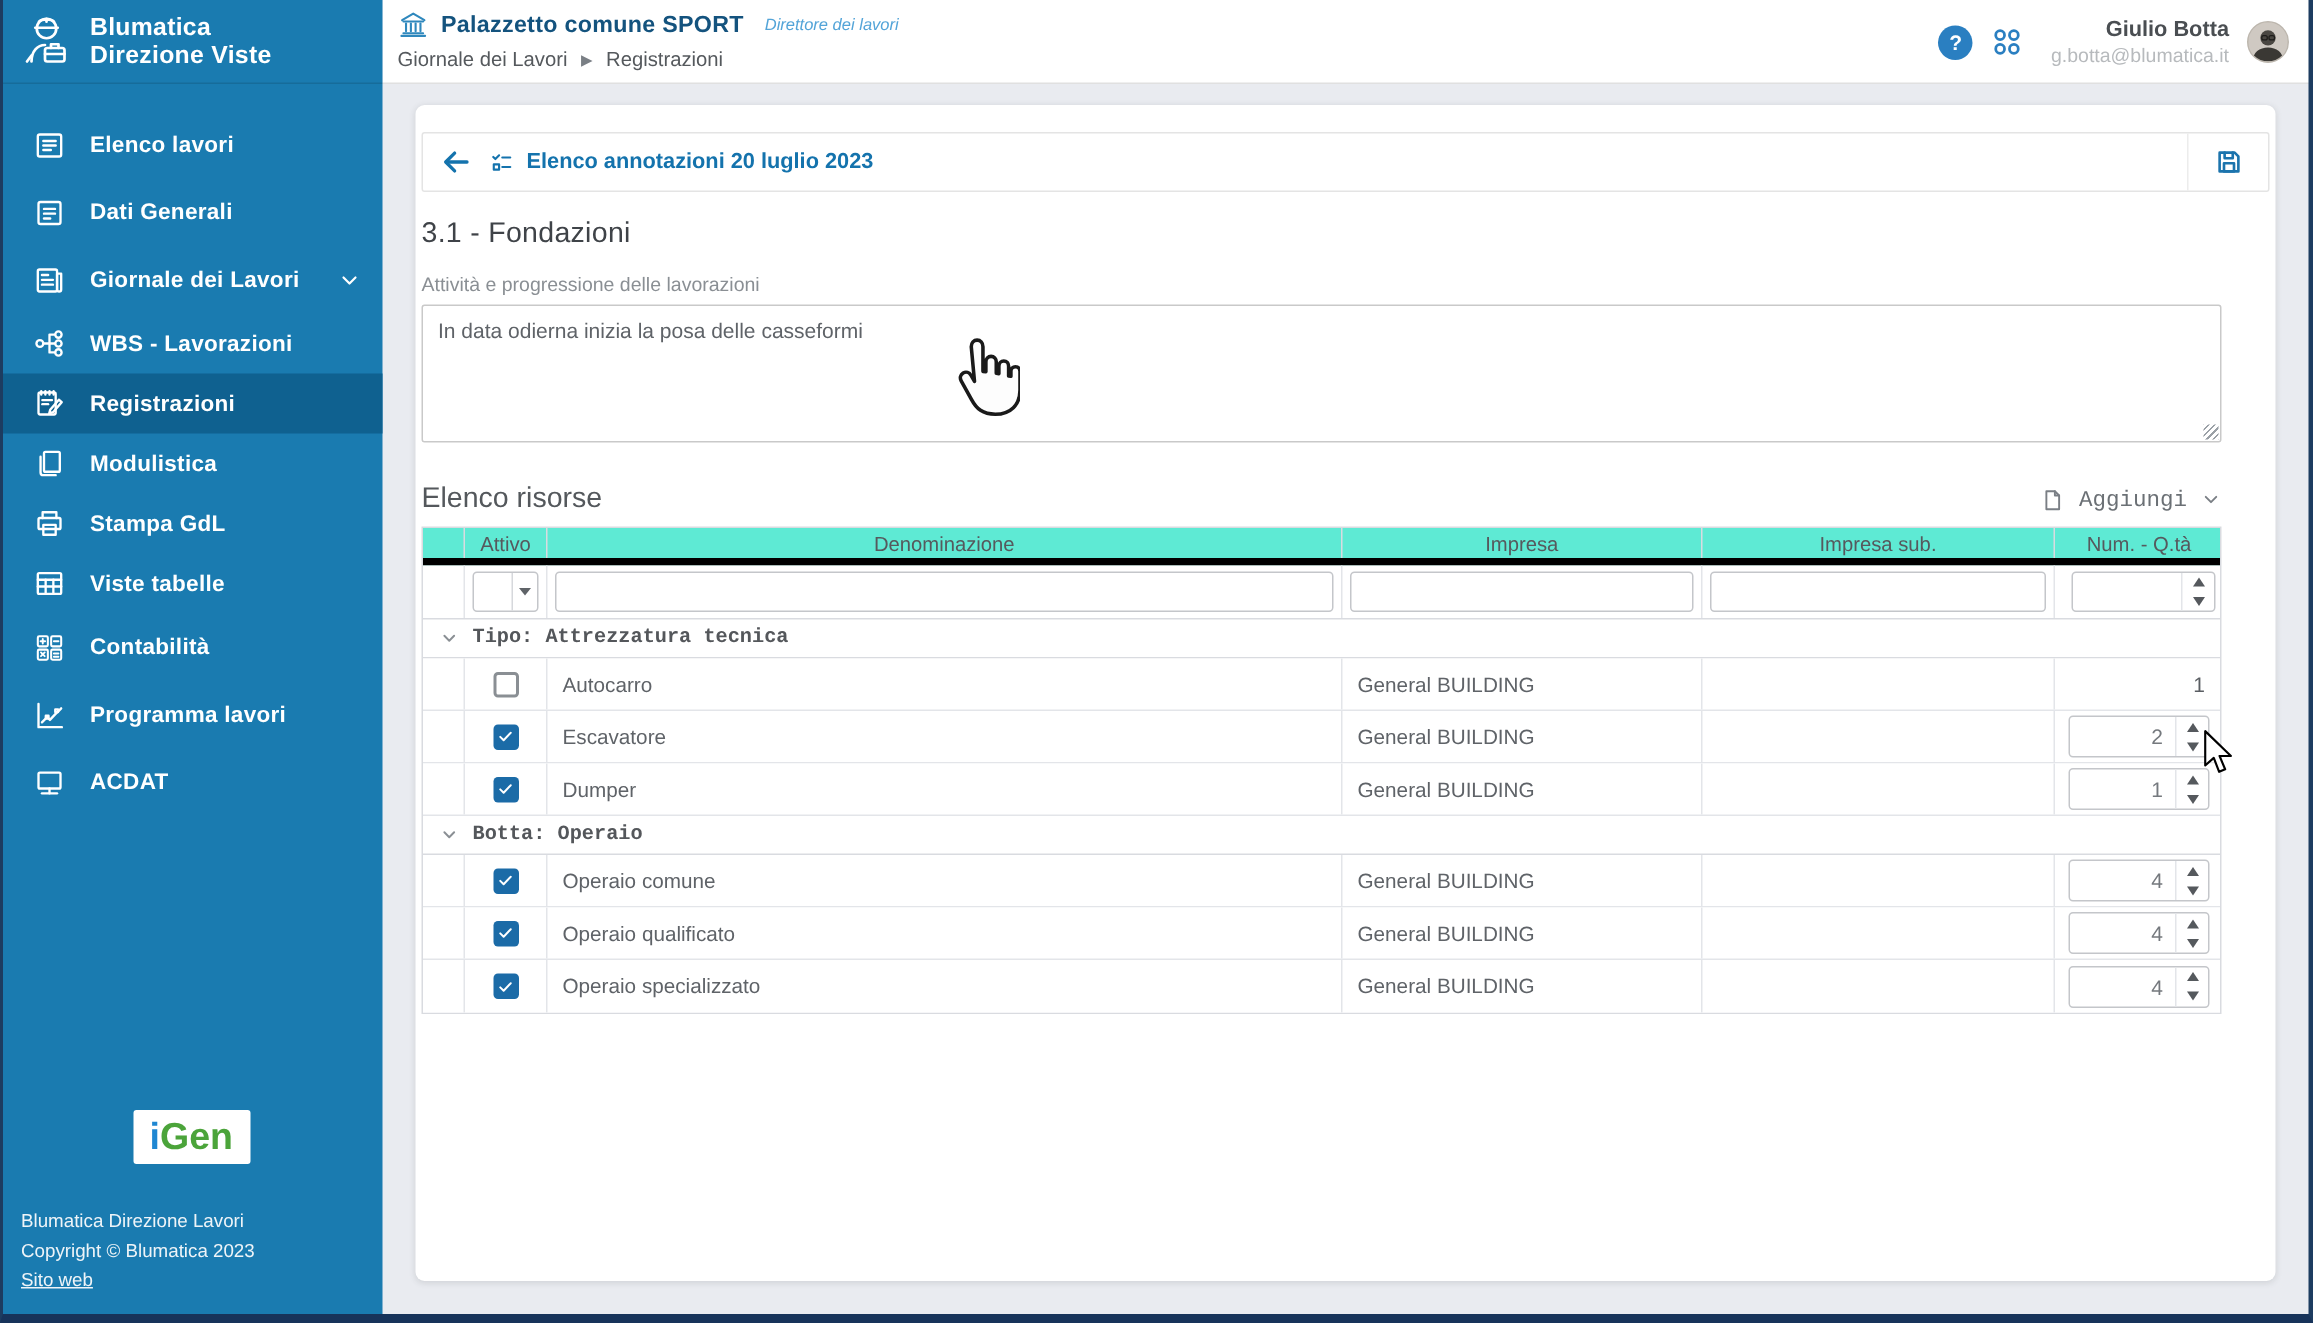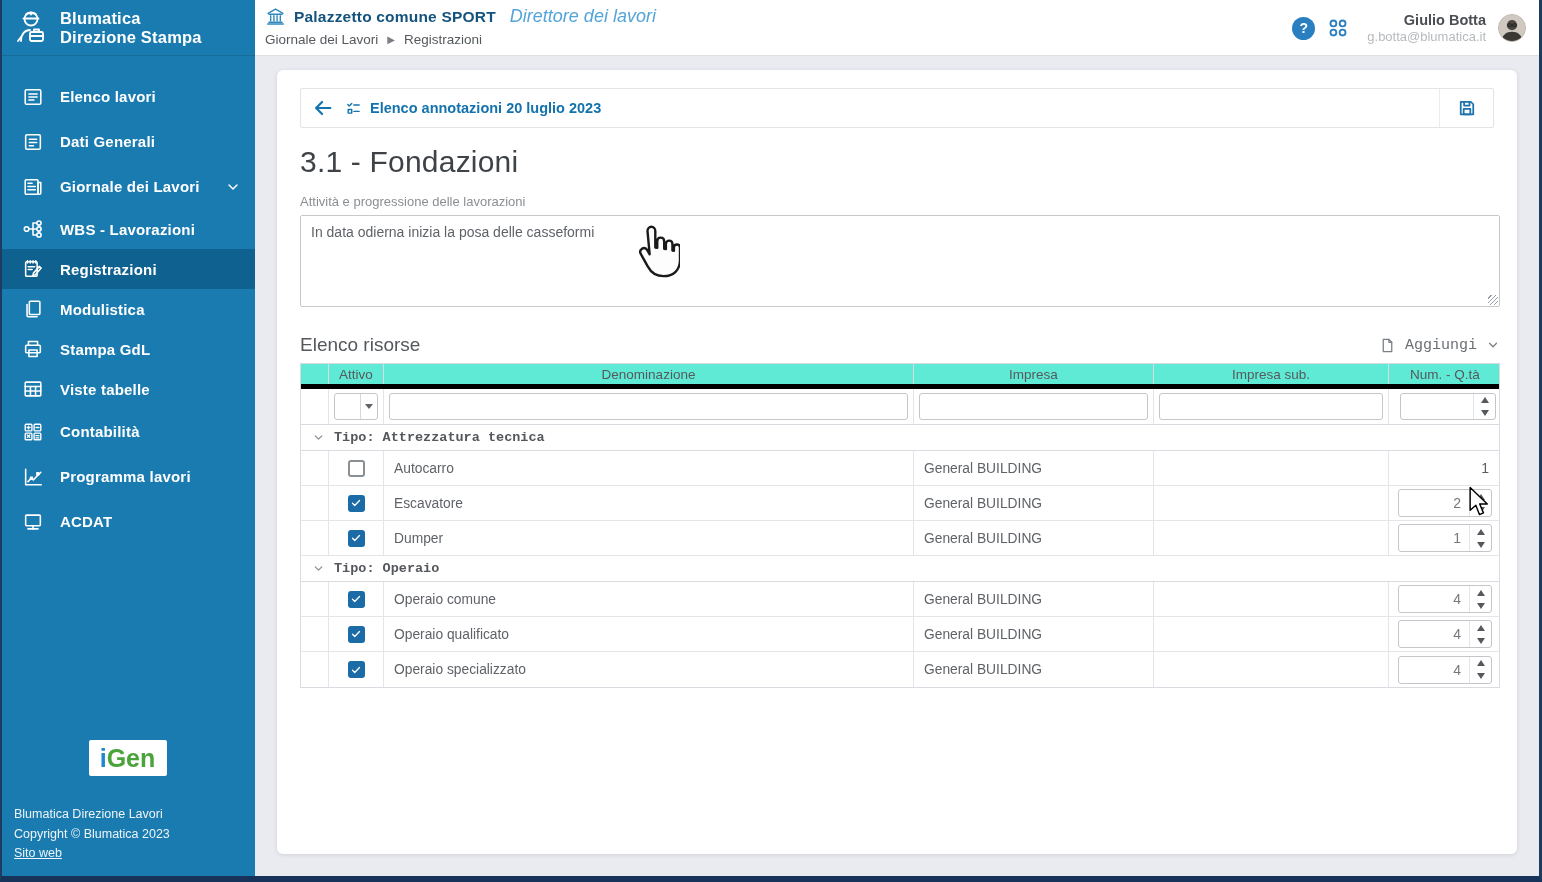--- a/index.html
+++ b/index.html
@@ -37,47 +37,47 @@
   .side-copy { padding-left:14px; font-size:12.5px; line-height:1.3; color:#eef4f8; }
   .side-copy .row { margin-bottom:3px; }
   .side-link { text-decoration:underline; cursor:pointer; }
 
   
   .topbar { position:absolute; left:255px; top:0; right:0; height:56px; background:#fff; border-bottom:1px solid #e0e0e0; z-index:4; }
   .tb-left { position:absolute; left:10px; top:6px; }
   .proj-row { display:flex; align-items:center; }
   .proj-row .bicon { width:21px; height:21px; color:#2f88bd; margin-right:8px; }
   .proj-name { font-size:15.5px; font-weight:800; color:#14537e; letter-spacing:.2px; }
-  .proj-role { font-size:18px; font-style:italic; color:#53a4d8; margin-left:14px; }
+  .proj-role { font-size:11px; font-style:italic; color:#53a4d8; margin-left:14px; }
   .crumbs { display:flex; align-items:center; margin-top:5px; font-size:13.5px; color:#55595d; }
   .crumb-sep { margin:0 9px; font-size:10px; color:#7a7f85; }
   .tb-right { position:absolute; right:16px; top:0; height:56px; display:flex; align-items:center; gap:12px; }
   .help-circ { width:23px; height:23px; border-radius:50%; background:#2a7fc1; color:#fff; font-size:14px; font-weight:700;
     display:flex; align-items:center; justify-content:center; cursor:pointer; }
   .apps-ic { width:22px; height:22px; color:#2a7fc1; cursor:pointer; }
   .user-block { text-align:right; line-height:1.25; margin-left:6px; }
   .user-name { font-size:14.5px; font-weight:700; color:#4a4e52; }
   .user-mail { font-size:13px; color:#b7babd; }
   .avatar { width:28px; height:28px; border-radius:50%; background:#cfc9c2; overflow:hidden; position:relative; border:1px solid #bdb7ae; cursor:pointer; }
   .avatar svg { position:absolute; inset:0; }
 
   
   .content { position:absolute; left:255px; top:56px; right:0; bottom:6px; background:#e9ebf0; }
   .card { position:absolute; left:22px; top:14px; width:1240px; height:784px; background:#fff; border-radius:6px;
-    box-shadow:0 1px 4px rgba(60,64,67,.14); padding:18px 23px; }
+    box-shadow:0 1px 4px rgba(60,64,67,.14); padding:18px 4px; }
 
   .toolbar { height:40px; border:1px solid #e4e4e4; border-radius:2px; display:flex; align-items:center; }
   .tb-back { width:44px; display:flex; justify-content:center; cursor:pointer; color:var(--link,#1473ad); }
   .tb-back svg { width:22px; height:22px; }
   .tb-anno-ic { width:17px; height:17px; color:var(--link,#1473ad); margin-right:8px; }
   .tb-label { font-size:14.5px; font-weight:700; color:var(--link,#1473ad); cursor:pointer; }
   .tb-save { margin-left:auto; width:54px; height:100%; border-left:1px solid #ececec; display:flex; align-items:center; justify-content:center; cursor:pointer; color:#1c74ad; }
   .tb-save svg { width:20px; height:20px; }
 
-  .page-title { margin-top:17px; font-size:30px; color:#3f4348; font-weight:500; letter-spacing:.2px; }
+  .page-title { margin-top:17px; font-size:19px; color:#3f4348; font-weight:500; letter-spacing:.2px; }
   .field-label { margin-top:15px; font-size:13px; color:#8a8f94; }
   .activity-box { margin-top:6px; width:1200px; height:92px; position:relative; }
   .activity-box textarea { width:100%; height:100%; resize:none; border:1px solid #c9c9c9; border-radius:2px;
     padding:8px 10px; font-family:"Liberation Sans",sans-serif; font-size:14px; color:#5f6368; outline:none; }
   .resize-grip { position:absolute; right:2px; bottom:2px; width:10px; height:10px;
     background:repeating-linear-gradient(135deg, transparent 0 2px, #9aa0a6 2px 3px); pointer-events:none; }
 
   .resources-head { margin-top:27px; display:flex; align-items:center; justify-content:space-between; width:1200px; }
   .res-title { font-size:19px; font-weight:400; color:#54585c; }
   .add-btn { display:flex; align-items:center; gap:9px; color:#6b7075; font-size:15px; cursor:pointer;font-family:Liberation Mono, monospace; }
@@ -133,21 +133,21 @@
         <circle cx="21" cy="11" r="6.5"></circle>
         <path d="M13.5 10.5 h15 M16 6.5 c1.3-2 8.7-2 10 0 M21 4.5 v2"></path>
         <path d="M11 33 c0-7 4-11 9-11"></path>
         <rect x="20" y="24" width="13" height="9" rx="1.5"></rect>
         <path d="M24 24 v-2.5 h5 V24 M20 28 h13"></path>
         <path d="M8 33 l3-4"></path>
       </svg>
     </span>
     <div class="brand-text">
       <div class="brand-l1">Blumatica</div>
-      <div class="brand-l2">Direzione Stampa</div>
+      <div class="brand-l2">Direzione Viste</div>
     </div>
   </div>
   <div class="nav" id="side-nav">
       <div class="nav-item main">
         <span class="nicon"><svg class="stroke" viewBox="0 0 24 24" style="stroke-width:1.7">
             <rect x="3.5" y="4" width="17" height="16" rx="1.5"></rect>
             <line x1="7.5" y1="8.7" x2="16.5" y2="8.7"></line>
             <line x1="7.5" y1="12" x2="16.5" y2="12"></line>
             <line x1="7.5" y1="15.3" x2="13" y2="15.3"></line>
           </svg></span>
@@ -480,21 +480,21 @@
                 </span>
               </span>
          </div>
           </div>
         </div>
         <div class="trow tgroup">
           <div class="g-inner">
       <span class="gchev"><svg class="stroke" viewBox="0 0 24 24" style="stroke-width:2.4">
                 <path d="M6 9 l6 6 6-6"></path>
               </svg></span>
-      <span class="glabel">Tipo: Operaio</span>
+      <span class="glabel">Botta: Operaio</span>
           </div>
         </div>
         <div class="trow tdata">
           <div class="tcell"></div>
        <div class="tcell c-check">
          <span class="cbx on">
               <svg viewBox="0 0 24 24">
                 <path d="M5 12.5 l4.5 4.5 L19 7"></path>
               </svg>
             </span>

